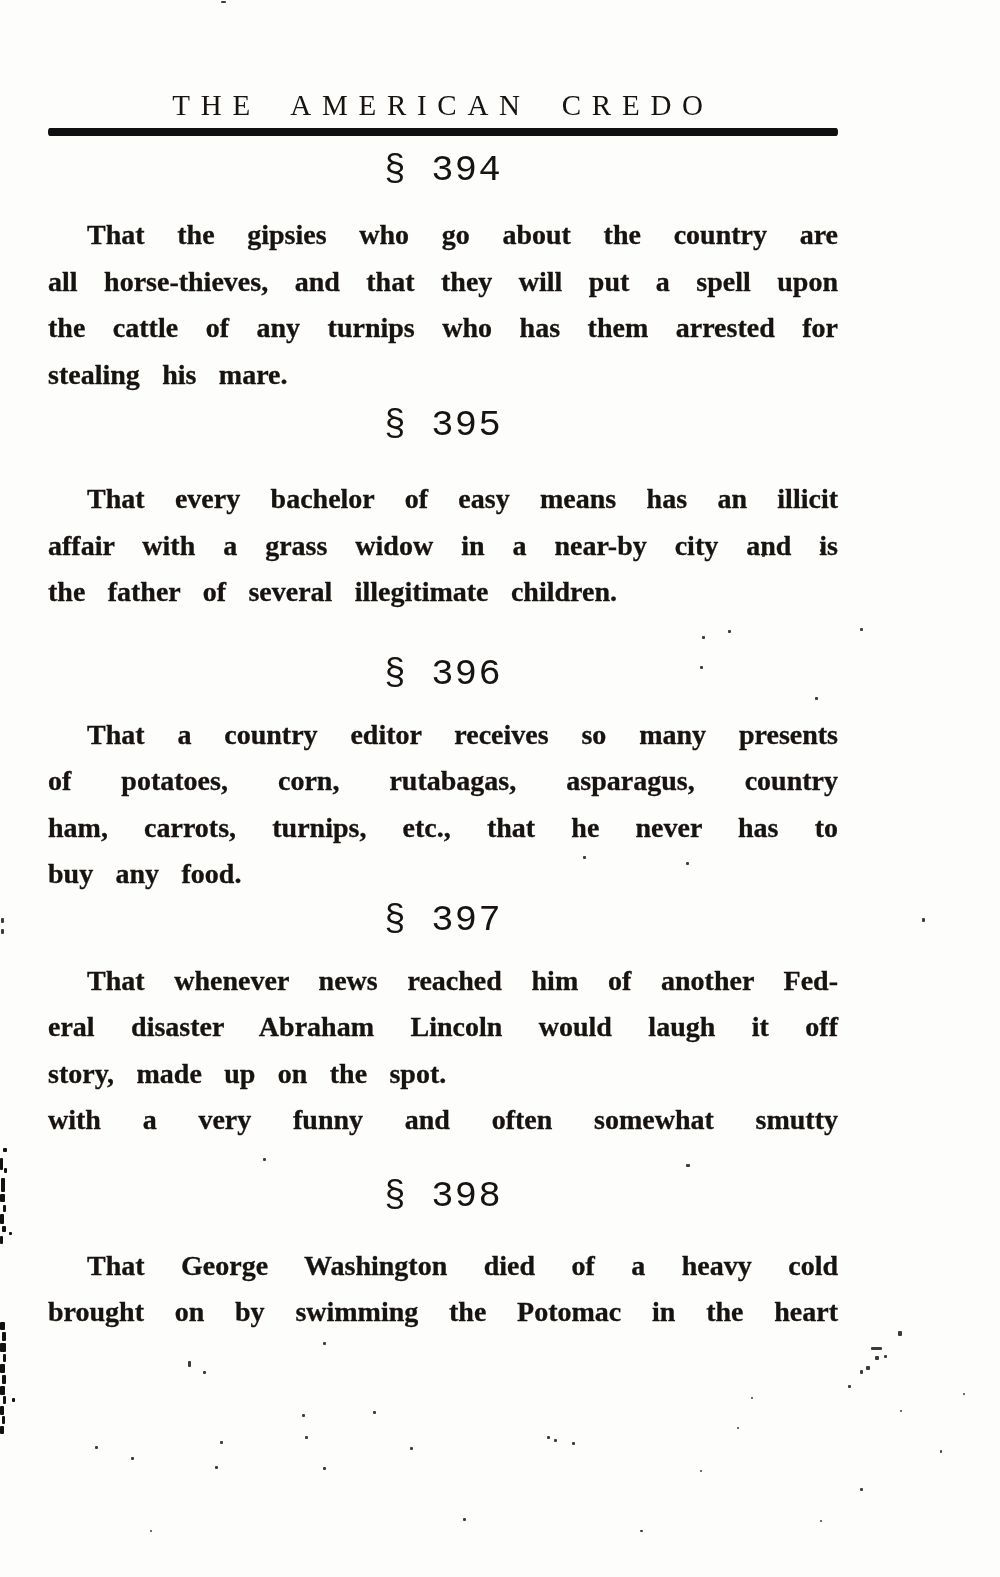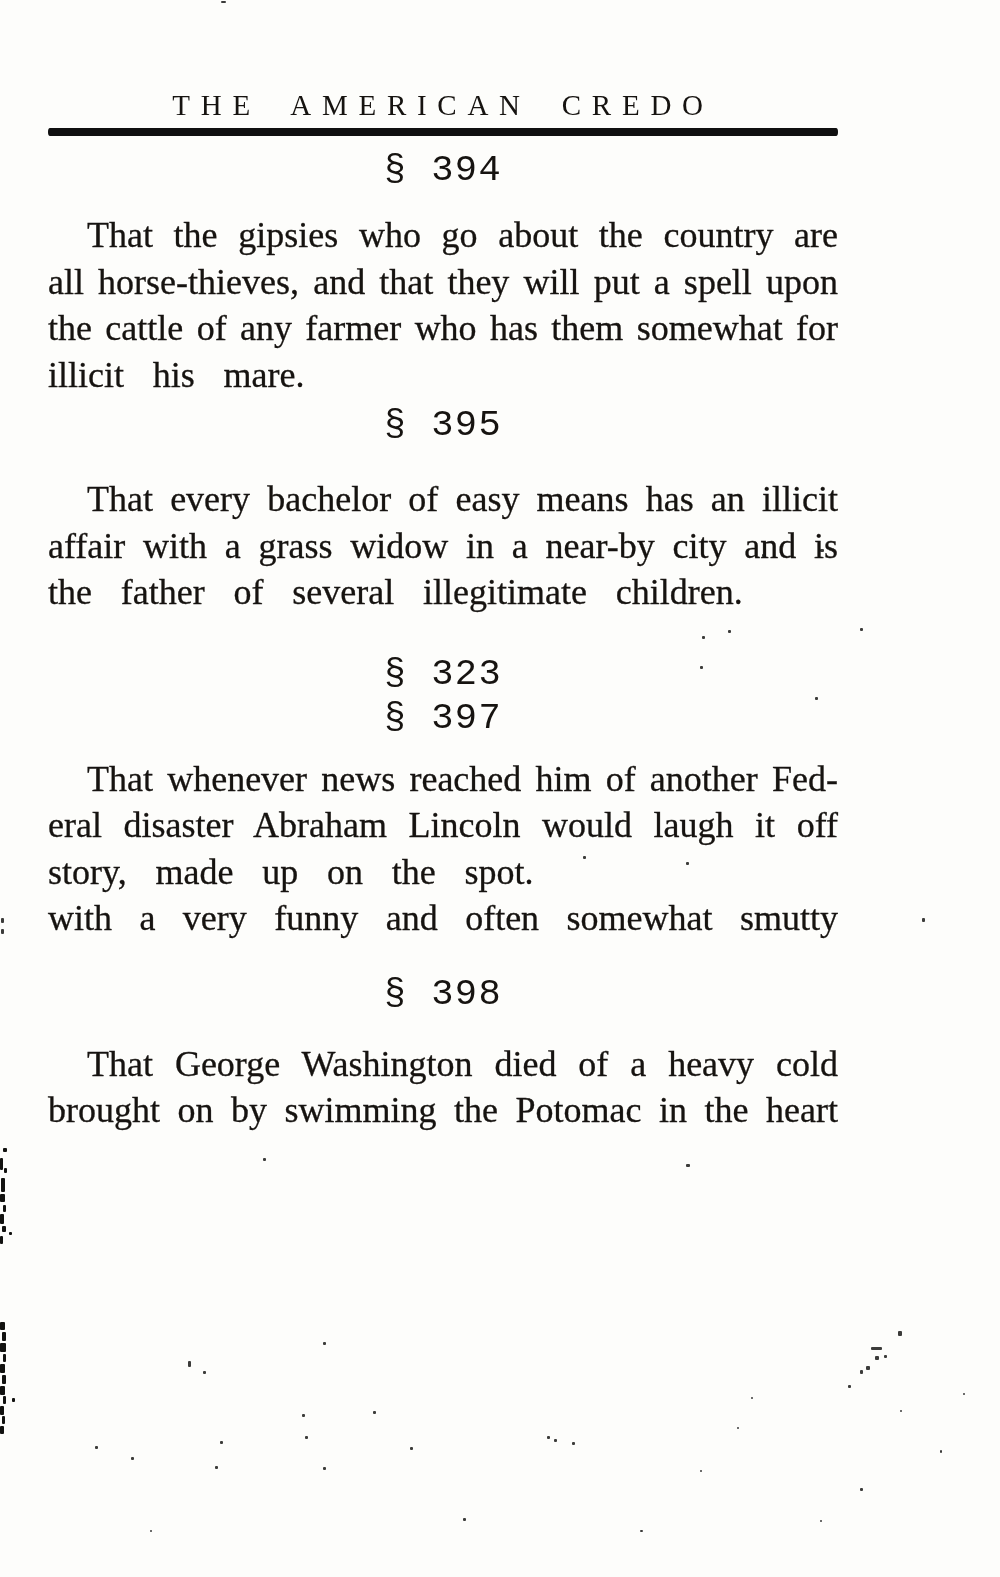--- a/index.html
+++ b/index.html
@@ -41,24 +41,25 @@
   }
   .section-mark {
     text-align: center;
     font-size: 37px;
     line-height: 44px;
     letter-spacing: 0.04em;
     font-family: Liberation Mono, monospace;
   }
   .paragraph { width: 790px; }
   .pline {
-    font-size: 36px;
+    font-size: 28px;
     line-height: 46.5px;
     height: 46.5px;
     white-space: normal;
+    font-weight: bold;
     -webkit-text-stroke: 0.3px currentColor;
   }
   .jline {
     text-align: justify;
     text-align-last: justify;
   }
   .pline-first { padding-left: 39px; }
   .pline-end {
     text-align: left;
     text-align-last: left;
@@ -96,34 +97,40 @@
   <div class="sheet">
     <div class="running-head">THE AMERICAN CREDO</div>
     <div class="header-rule" style="background: rgb(16, 16, 16);"></div>
 
     <div>
         <section>
           <div class="section-mark" style="margin-top: 12px;">§ 394</div>
           <div class="paragraph" style="margin-top: 20px;">
             <div class="pline jline pline-first">That the gipsies who go about the country are</div>
             <div class="pline jline">all horse-thieves, and that they will put a spell upon</div>
-            <div class="pline jline">the cattle of any farmer who has them somewhat for</div>
-            <div class="pline pline-end">illicit his mare.</div>
+            <div class="pline jline">the cattle of any turnips who has them arrested for</div>
+            <div class="pline pline-end">stealing his mare.</div>
           </div>
         </section>
         <section>
           <div class="section-mark" style="margin-top: 5px;">§ 395</div>
           <div class="paragraph" style="margin-top: 29px;">
             <div class="pline jline pline-first">That every bachelor of easy means has an illicit</div>
             <div class="pline jline">affair with a grass widow in a near-by city and is</div>
             <div class="pline pline-end">the father of several illegitimate children.</div>
           </div>
         </section>
         <section>
-          <div class="section-mark" style="margin-top: 36px;">§ 323</div>
+          <div class="section-mark" style="margin-top: 36px;">§ 396</div>
+          <div class="paragraph" style="margin-top: 16px;">
+            <div class="pline jline pline-first">That a country editor receives so many presents</div>
+            <div class="pline jline">of potatoes, corn, rutabagas, asparagus, country</div>
+            <div class="pline jline">ham, carrots, turnips, etc., that he never has to</div>
+            <div class="pline pline-end">buy any food.</div>
+          </div>
         </section>
         <section>
           <div class="section-mark" style="margin-top: 0px;">§ 397</div>
           <div class="paragraph" style="margin-top: 16px;">
             <div class="pline jline pline-first">That whenever news reached him of another Fed-</div>
             <div class="pline jline">eral disaster Abraham Lincoln would laugh it off</div>
             <div class="pline pline-end">story, made up on the spot.</div>
             <div class="pline jline">with a very funny and often somewhat smutty</div>
           </div>
         </section>

